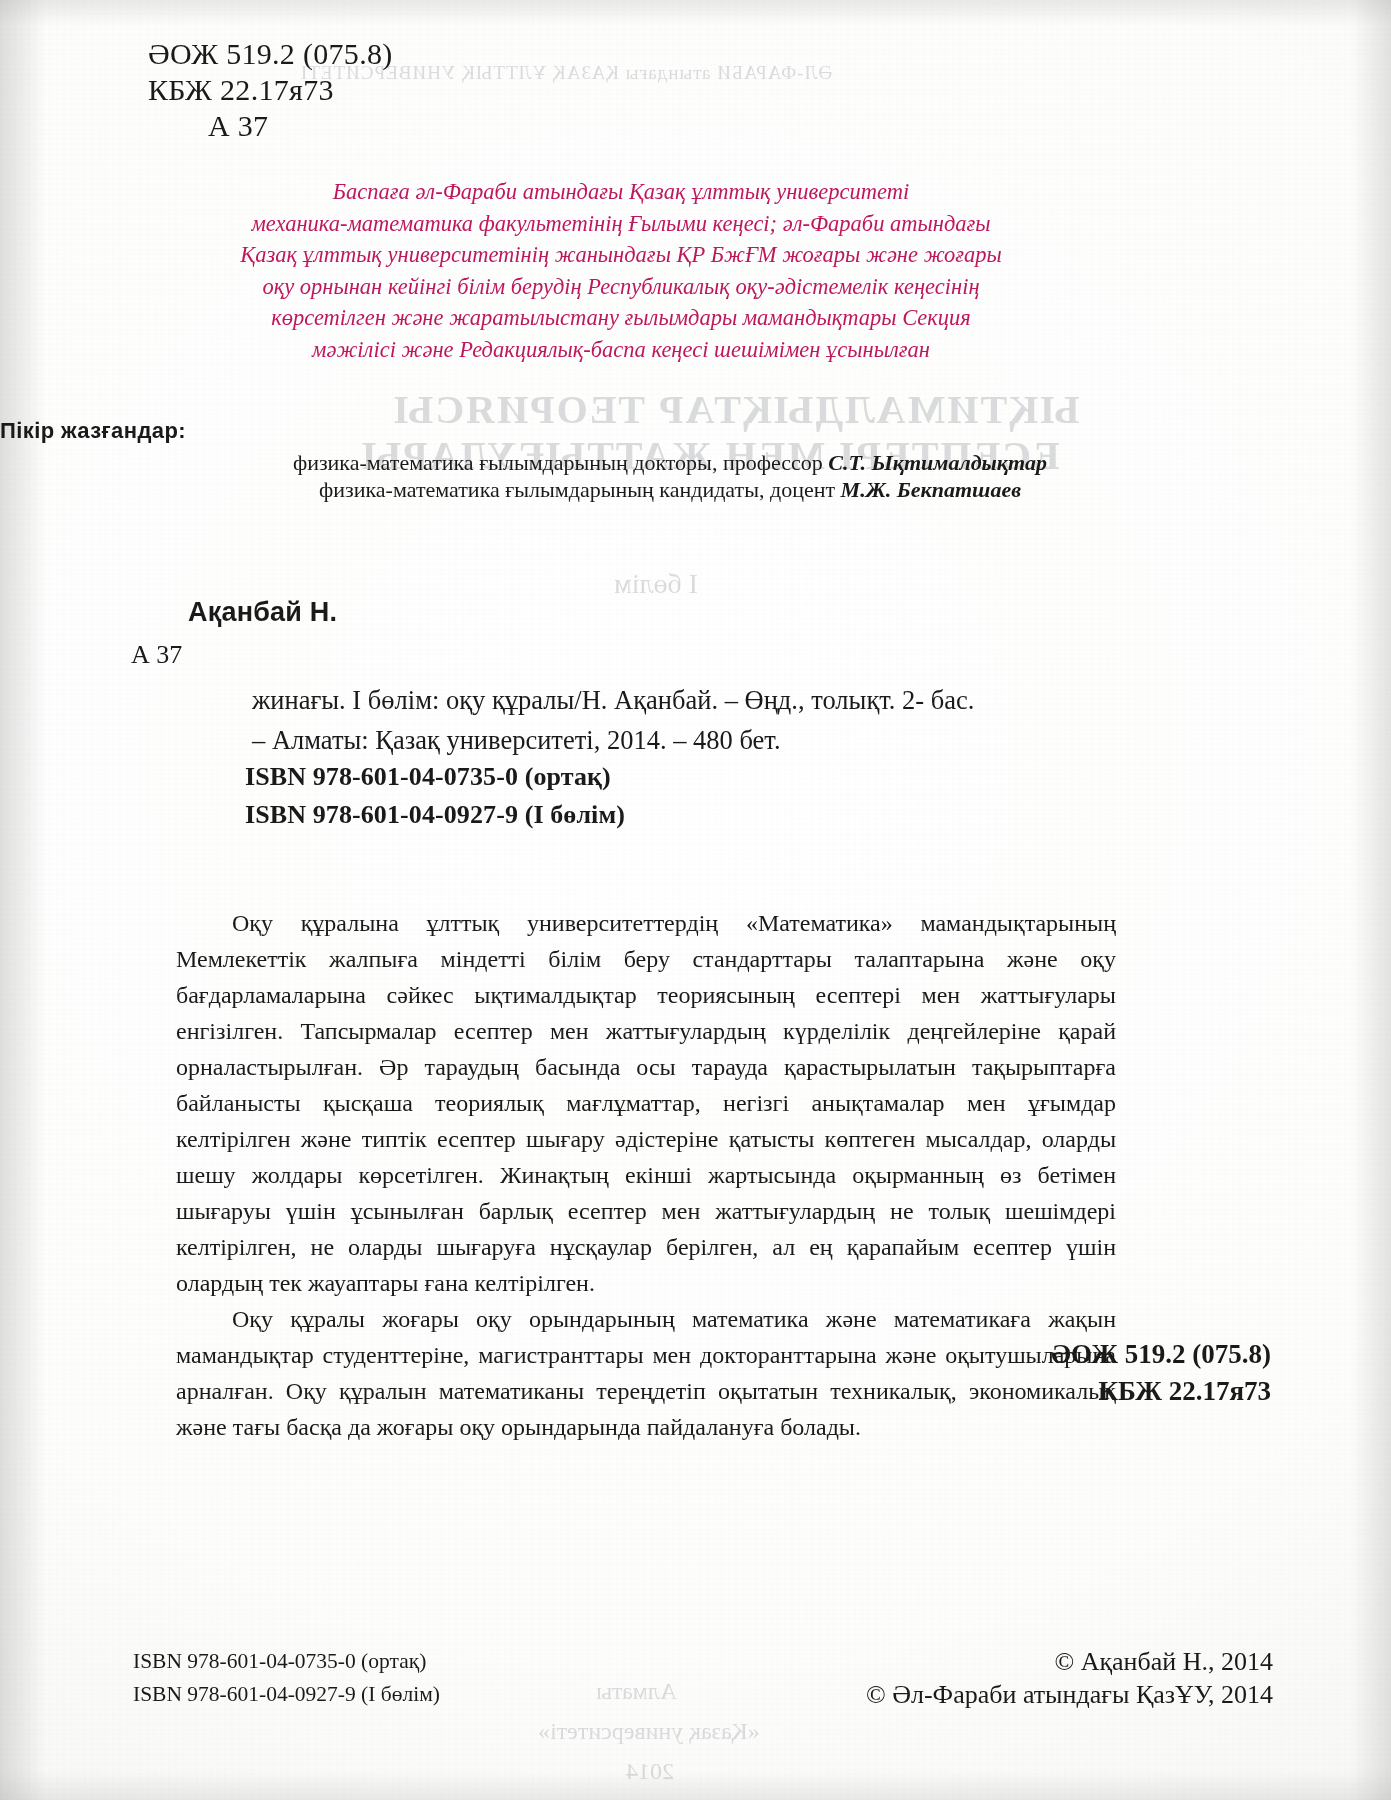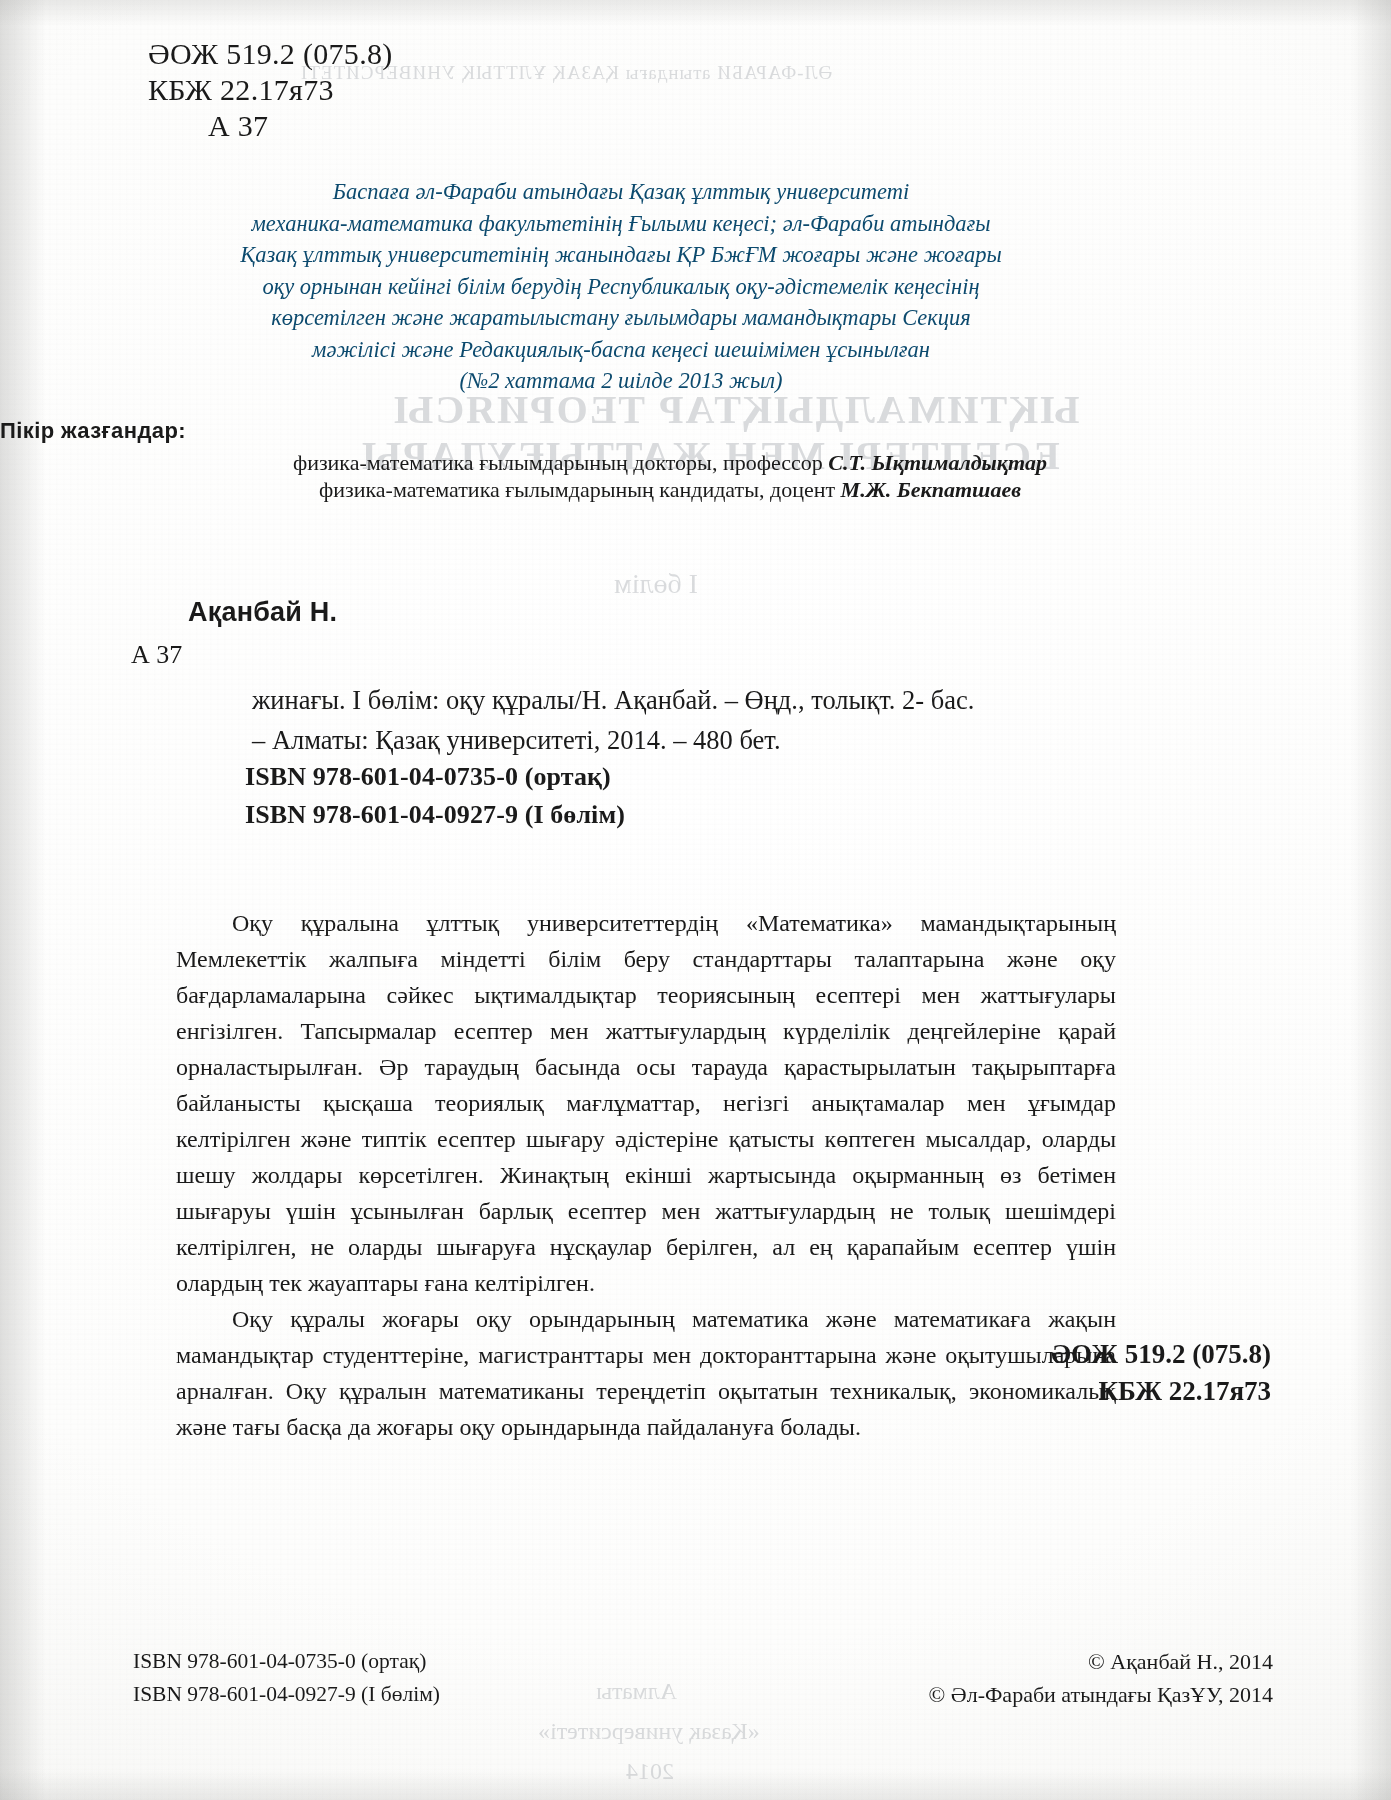--- a/index.html
+++ b/index.html
@@ -50,21 +50,21 @@
   }
 
   
   #udc-block { position:absolute; left:148px; top:36px; font-size:30px; line-height:36px; letter-spacing:.3px; }
   #udc-block .ln { display:block; }
   #udc-block .ln3 { margin-left:60px; }
 
   
   #approval { position:absolute; left:236px; top:176px; width:770px;
               font-style:italic; font-size:22.5px; line-height:31.5px;
-              text-align:center; color:#0c4a6e; }
+              text-align:center; color:#be185d; }
   #approval .ind { display:block; }
 
   
   #rev-head { position:absolute; left:0; top:418px; width:1250px; text-align:left;
               font-weight:bold; font-family:"Liberation Sans", sans-serif; font-size:22px; letter-spacing:.4px; }
   #rev-list { position:absolute; left:230px; top:450px; width:880px; font-size:22px; line-height:26.5px; text-align:center; }
   #rev-list .rev { display:block; white-space:nowrap; }
   #rev-list .nm { font-weight:bold; font-style:italic; }
 
   
@@ -84,21 +84,21 @@
 
   
   #udc-bottom { position:absolute; right:120px; top:1336px; text-align:right;
                 font-weight:bold; font-size:27px; line-height:37px;
                 font-family:"Liberation Serif", serif; }
   #udc-bottom .ln { display:block; }
 
   
   #foot-left  { position:absolute; left:133px; top:1645px; font-size:21.5px; line-height:33px; }
   #foot-left .l { display:block; }
-  #foot-right { position:absolute; right:118px; top:1645px; text-align:right; font-size:22px; line-height:33px; }
+  #foot-right { position:absolute; right:118px; top:1645px; text-align:right; font-size:26px; line-height:33px; }
   #foot-right .l { display:block; }
 </style>
 </head>
 <body>
 
 <div id="page"></div>
 <div id="grain"></div>
 <div id="edge-left"></div>
 <div id="edge-right"></div>
 <div id="edge-top"></div>
@@ -120,21 +120,20 @@
     <span class="ln ln3">А 37</span>
   </div>
 
   <div id="approval">
     <span class="ind">Баспаға әл-Фараби атындағы Қазақ ұлттық университеті</span>
     <span class="ind">механика-математика факультетінің Ғылыми кеңесі; әл-Фараби атындағы</span>
     <span class="ind">Қазақ ұлттық университетінің жанындағы ҚР БжҒМ жоғары және жоғары</span>
     <span class="ind">оқу орнынан кейінгі білім берудің Республикалық оқу-әдістемелік кеңесінің</span>
     <span class="ind">көрсетілген және жаратылыстану ғылымдары мамандықтары Секция</span>
     <span class="ind">мәжілісі және Редакциялық-баспа кеңесі шешімімен ұсынылған</span>
-    <span class="ind">(№2  хаттама 2 шілде 2013 жыл)</span>
   </div>
 
   <div id="rev-head">Пікір  жазғандар:</div>
   <div id="rev-list">
     <span class="rev"><span>физика-математика ғылымдарының докторы, профессор </span><span class="nm">С.Т. Ықтималдықтар</span></span>
     <span class="rev"><span>физика-математика ғылымдарының кандидаты, доцент </span><span class="nm">М.Ж. Бекпатшаев</span></span>
   </div>
 
   <div id="author">Ақанбай Н.</div>
   <div id="a37">А 37</div>

